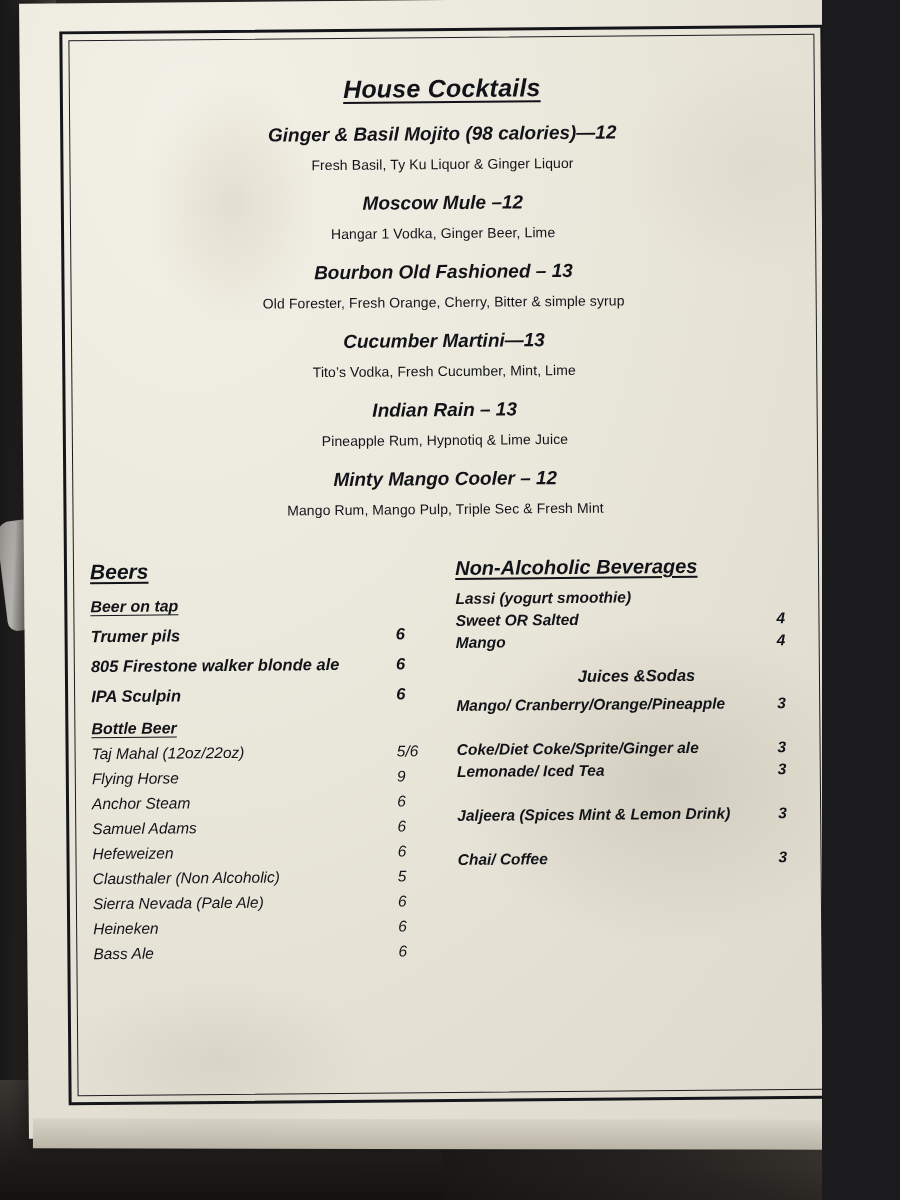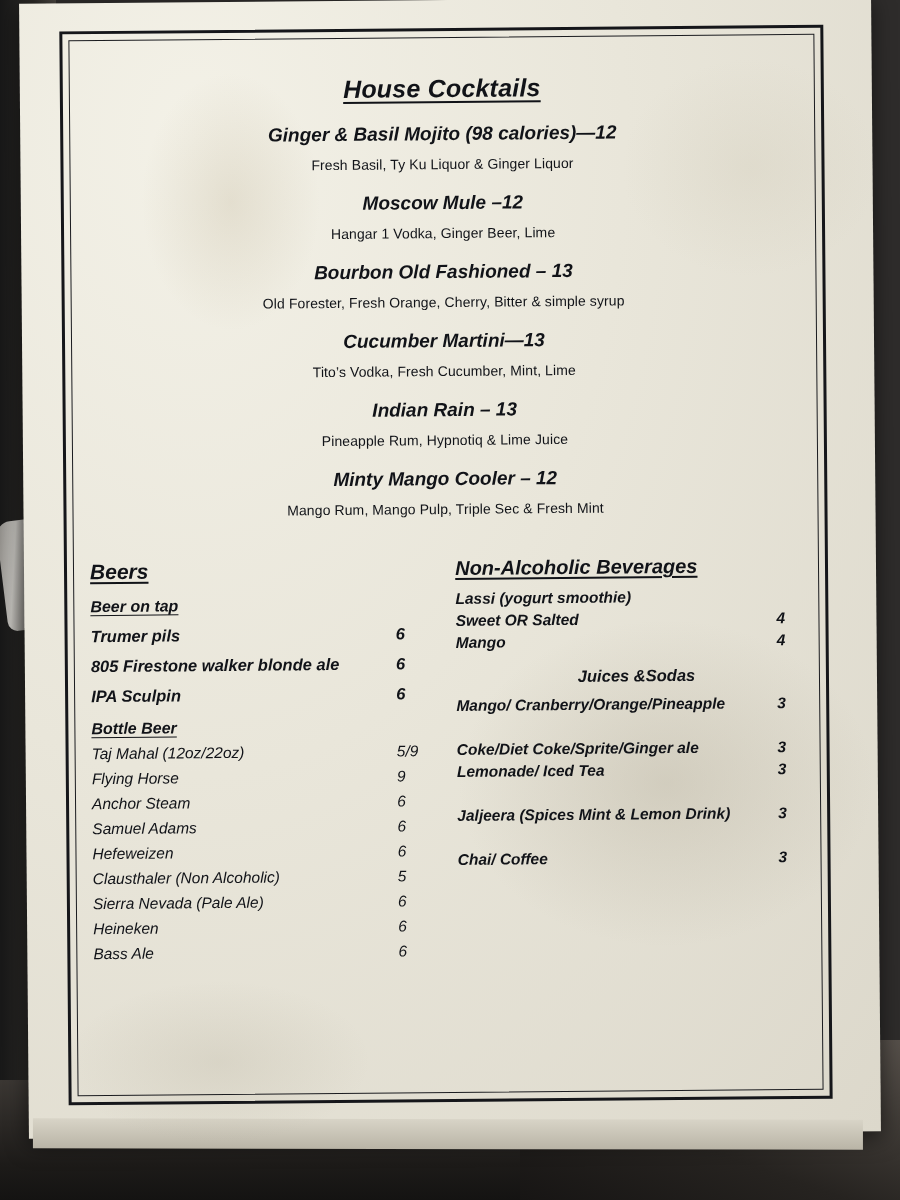--- a/index.html
+++ b/index.html
@@ -8,21 +8,21 @@
     background: #1b1b1d;
   }
   body {
     width: 900px;
     height: 1200px;
     overflow: hidden;
     font-family: "Liberation Sans", sans-serif;
   }
   #scene {
     position: relative;
-    width: 900px;
+    width: 822px;
     height: 1200px;
     background: #2e2c2b;
     overflow: hidden;
   }
   
   .bg-left-dark {
     position: absolute;
     left: 0; top: 0;
     width: 56px; height: 1200px;
     background: linear-gradient(90deg, #181818 0%, #2b2926 60%, #4a4641 100%);
@@ -256,21 +256,21 @@
               <div class="label">IPA Sculpin</div>
               <div class="price">6</div>
             </div>
           </div>
 
           <div class="sub-head">Bottle Beer</div>
 
           <div class="bottle-beer-list">
             <div class="row">
               <div class="label">Taj Mahal (12oz/22oz)</div>
-              <div class="price">5/9</div>
+              <div class="price">5/6</div>
             </div>
             <div class="row">
               <div class="label">Flying Horse</div>
               <div class="price">9</div>
             </div>
             <div class="row">
               <div class="label">Anchor Steam</div>
               <div class="price">6</div>
             </div>
             <div class="row">

